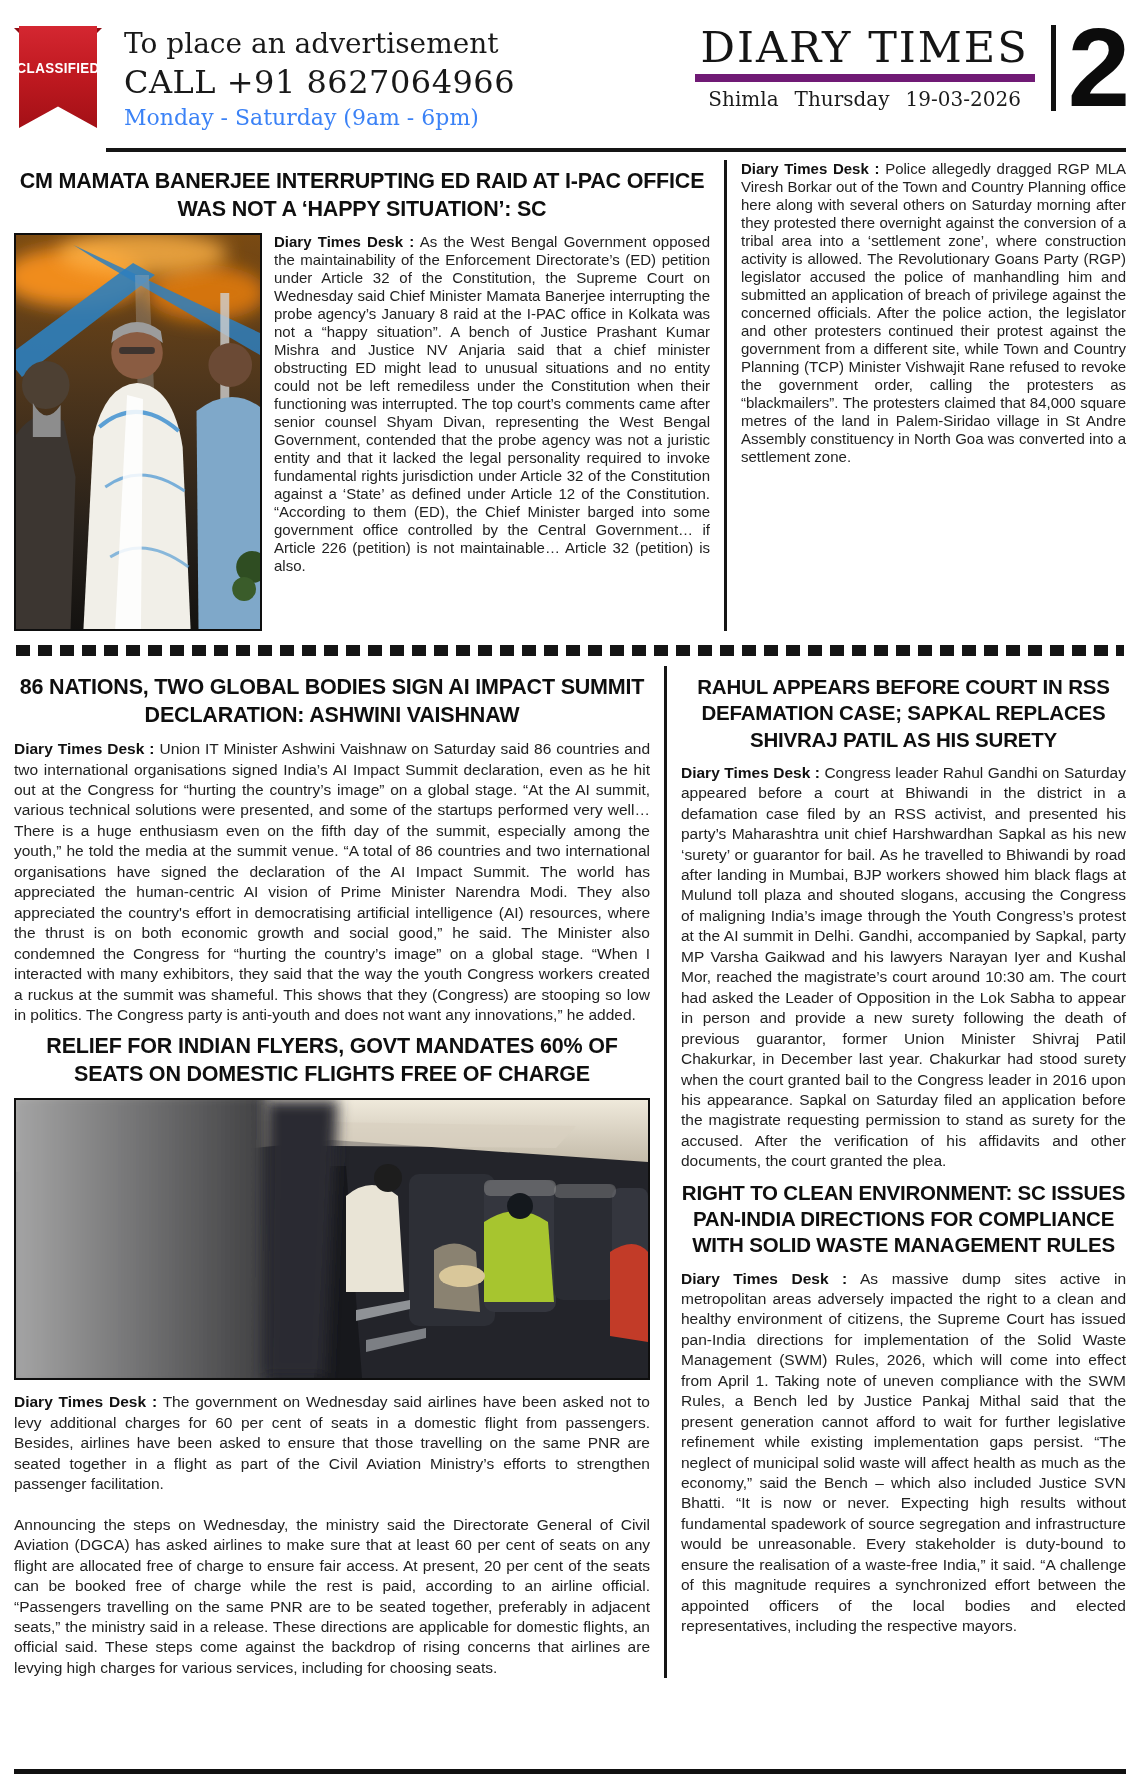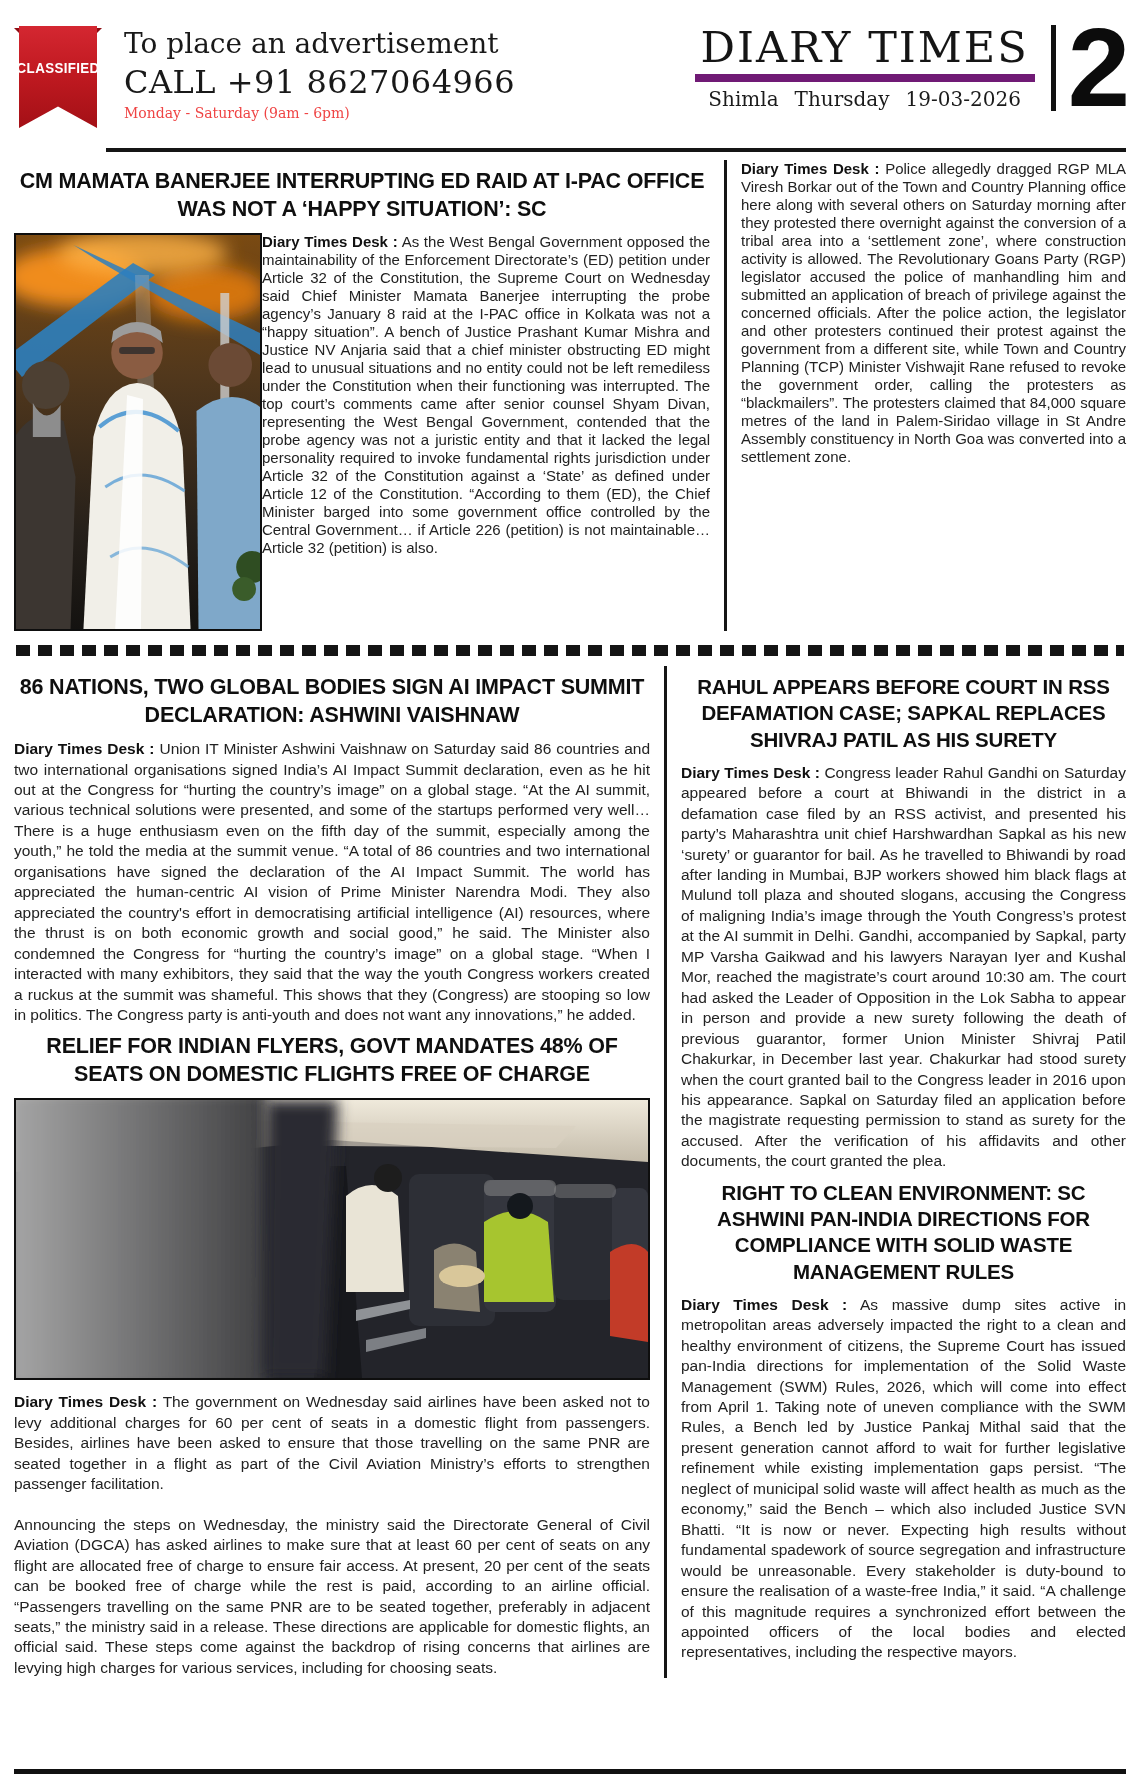--- a/index.html
+++ b/index.html
@@ -31,21 +31,21 @@
     display: flex; align-items: center; justify-content: center;
   }
   .ribbon-text {
     color: #fff; font-weight: 700; font-size: 14.5px; letter-spacing: 0.4px;
     transform: scaleX(0.92) translateY(-9px);
   }
 
   .ad-block { font-family: "DejaVu Serif", serif; color: #191919; line-height: 1.3; padding-top: 2px; }
   .ad-line1 { font-size: 28px; }
   .ad-line2 { font-size: 32px; letter-spacing: 0.5px; }
-  .ad-line3 { font-size: 14px; color: #ef4444; }
+  .ad-line3 { font-size: 22px; color: #3b82f6; }
 
   .header-right { display: flex; align-items: center; padding-top: 6px; }
   .masthead-col { text-align: center; }
   .masthead {
     font-family: "DejaVu Serif", serif; font-size: 43px; letter-spacing: 2px;
     color: #151515; line-height: 1.05; padding: 0 6px 4px;
     border-bottom: 8px solid #701a75;
   }
   .dateline {
     font-family: "DejaVu Serif", serif; font-size: 20px; color: #1b1b1b;
@@ -72,21 +72,21 @@
     color: #0f0f0f; margin: 8px 0 10px; letter-spacing: -0.2px;
   }
   .headline.small { font-size: 20.5px; }
   .body {
     font-size: 15px; line-height: 1.2; text-align: justify; color: #222; margin: 0;
   }
   .mid-section .body { font-size: 15.5px; line-height: 1.32; }
   .byline { font-weight: 700; color: #111; }
   .para-gap { height: 20px; }
 
-  .article-flex { display: flex; align-items: flex-start; }
+  .article-flex { display: flex; gap: 12px; align-items: flex-start; }
   .photo-frame { border: 2px solid #0e0e0e; background: #222; flex: 0 0 auto; font-size: 0; }
   .photo-frame svg { display: block; }
   .photo-mamata { width: 248px; height: 398px; }
   .photo-cabin { width: 100%; height: 282px; margin: 2px 0 12px; }
   .top-body-col { flex: 1 1 auto; }
 
   .bottom-rule { position: absolute; left: 14px; right: 14px; bottom: 12px; height: 5px; background: #111; }
 </style>
 </head>
 <body>
@@ -183,21 +183,21 @@
   <div class="dotted-divider"></div>
 
   <div class="mid-section">
     <div>
       <article>
         <h2 class="headline">86 NATIONS, TWO GLOBAL BODIES SIGN AI IMPACT SUMMIT DECLARATION: ASHWINI VAISHNAW</h2>
         <p class="body"><span class="byline">Diary Times Desk :</span> <span>Union IT Minister Ashwini Vaishnaw on Saturday said 86 countries and two international organisations signed India’s AI Impact Summit declaration, even as he hit out at the Congress for “hurting the country’s image” on a global stage. “At the AI summit, various technical solutions were presented, and some of the startups performed very well…There is a huge enthusiasm even on the fifth day of the summit, especially among the youth,” he told the media at the summit venue. “A total of 86 countries and two international organisations have signed the declaration of the AI Impact Summit. The world has appreciated the human-centric AI vision of Prime Minister Narendra Modi. They also appreciated the country's effort in democratising artificial intelligence (AI) resources, where the thrust is on both economic growth and social good,” he said. The Minister also condemned the Congress for “hurting the country’s image” on a global stage. “When I interacted with many exhibitors, they said that the way the youth Congress workers created a ruckus at the summit was shameful. This shows that they (Congress) are stooping so low in politics. The Congress party is anti-youth and does not want any innovations,” he added.</span></p>
       </article>
 
       <article>
-        <h2 class="headline">RELIEF FOR INDIAN FLYERS, GOVT MANDATES 48% OF SEATS ON DOMESTIC FLIGHTS FREE OF CHARGE</h2>
+        <h2 class="headline">RELIEF FOR INDIAN FLYERS, GOVT MANDATES 60% OF SEATS ON DOMESTIC FLIGHTS FREE OF CHARGE</h2>
         <figure class="photo-frame photo-cabin" style="margin:0 0 12px;">
           <svg viewBox="0 0 632 278" width="100%" height="278" preserveAspectRatio="none">
             <defs>
               <linearGradient id="c1" x1="0" y1="0" x2="0" y2="1">
                 <stop offset="0" stop-color="#efe9db"></stop>
                   <stop offset="1" stop-color="#bdb4a2"></stop>
               </linearGradient>
               <linearGradient id="c2" x1="0" y1="0" x2="1" y2="0">
                 <stop offset="0" stop-color="#a8a8a8"></stop>
                   <stop offset="1" stop-color="#3f3f41"></stop>
@@ -237,20 +237,20 @@
 
     <div class="v-divider"></div>
 
     <div>
       <article>
         <h2 class="headline small">RAHUL APPEARS BEFORE COURT IN RSS DEFAMATION CASE; SAPKAL REPLACES SHIVRAJ PATIL AS HIS SURETY</h2>
         <p class="body"><span class="byline">Diary Times Desk :</span> <span>Congress leader Rahul Gandhi on Saturday appeared before a court at Bhiwandi in the district in a defamation case filed by an RSS activist, and presented his party’s Maharashtra unit chief Harshwardhan Sapkal as his new ‘surety’ or guarantor for bail. As he travelled to Bhiwandi by road after landing in Mumbai, BJP workers showed him black flags at Mulund toll plaza and shouted slogans, accusing the Congress of maligning India’s image through the Youth Congress’s protest at the AI summit in Delhi. Gandhi, accompanied by Sapkal, party MP Varsha Gaikwad and his lawyers Narayan Iyer and Kushal Mor, reached the magistrate’s court around 10:30 am. The court had asked the Leader of Opposition in the Lok Sabha to appear in person and provide a new surety following the death of previous guarantor, former Union Minister Shivraj Patil Chakurkar, in December last year. Chakurkar had stood surety when the court granted bail to the Congress leader in 2016 upon his appearance. Sapkal on Saturday filed an application before the magistrate requesting permission to stand as surety for the accused. After the verification of his affidavits and other documents, the court granted the plea.</span></p>
       </article>
 
       <article>
-        <h2 class="headline small">RIGHT TO CLEAN ENVIRONMENT: SC ASHWINI PAN-INDIA DIRECTIONS FOR COMPLIANCE WITH SOLID WASTE MANAGEMENT RULES</h2>
+        <h2 class="headline small">RIGHT TO CLEAN ENVIRONMENT: SC ISSUES PAN-INDIA DIRECTIONS FOR COMPLIANCE WITH SOLID WASTE MANAGEMENT RULES</h2>
         <p class="body"><span class="byline">Diary Times Desk :</span> <span>As massive dump sites active in metropolitan areas adversely impacted the right to a clean and healthy environment of citizens, the Supreme Court has issued pan-India directions for implementation of the Solid Waste Management (SWM) Rules, 2026, which will come into effect from April 1. Taking note of uneven compliance with the SWM Rules, a Bench led by Justice Pankaj Mithal said that the present generation cannot afford to wait for further legislative refinement while existing implementation gaps persist. “The neglect of municipal solid waste will affect health as much as the economy,” said the Bench – which also included Justice SVN Bhatti. “It is now or never. Expecting high results without fundamental spadework of source segregation and infrastructure would be unreasonable. Every stakeholder is duty-bound to ensure the realisation of a waste-free India,” it said. “A challenge of this magnitude requires a synchronized effort between the appointed officers of the local bodies and elected representatives, including the respective mayors.</span></p>
       </article>
     </div>
   </div>
 
   <div class="bottom-rule"></div>
 </div>
 
 </body></html>

